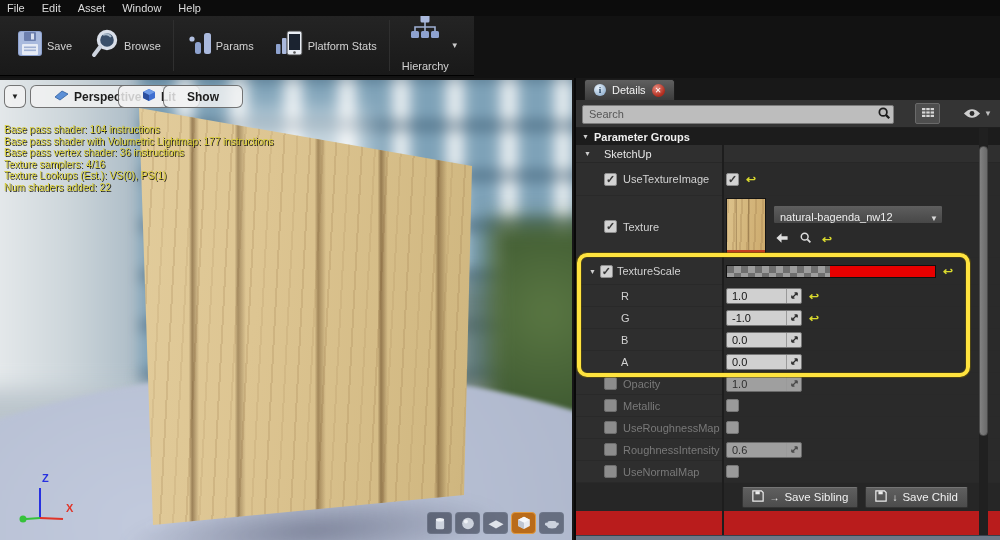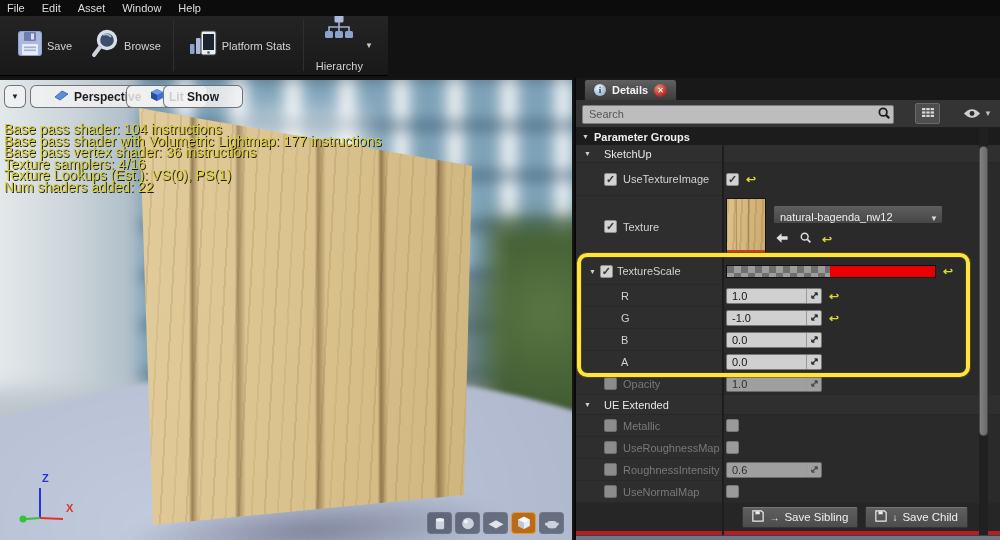--- a/index.html
+++ b/index.html
@@ -37,36 +37,36 @@
     clip-path:polygon(139px 28px,472px 86px,464px 415px,153px 445px);
     background:
       linear-gradient(90deg,rgba(60,45,25,0) 91%,rgba(60,45,25,.28) 100%),
       linear-gradient(90deg,rgba(101,72,38,0) 33%,rgba(101,72,38,.55) 33.6%,rgba(101,72,38,0) 34.8%),
       linear-gradient(90deg,rgba(90,62,30,0) 41%,rgba(90,62,30,.42) 41.6%,rgba(90,62,30,0) 43%),
       linear-gradient(90deg,rgba(110,80,42,0) 55%,rgba(110,80,42,.5) 55.6%,rgba(110,80,42,0) 57%),
       linear-gradient(90deg,rgba(96,66,32,0) 66%,rgba(96,66,32,.55) 66.6%,rgba(96,66,32,0) 67.8%),
       linear-gradient(90deg,rgba(96,66,32,0) 76%,rgba(96,66,32,.5) 76.6%,rgba(96,66,32,0) 78.2%),
       repeating-linear-gradient(93deg,rgba(150,115,68,.20) 0 2px,rgba(0,0,0,0) 2px 13px,rgba(150,115,68,.13) 13px 15px,rgba(0,0,0,0) 15px 26px),
       linear-gradient(97deg,#e7d3a5 0%,#ddc592 45%,#d0b780 80%,#c4a971 100%)}
-  .stats{position:absolute;left:4px;top:44px;z-index:6;font-size:14px;line-height:11.5px;color:#d6cc35;text-shadow:1px 1px 0 rgba(0,0,0,.85);white-space:nowrap}
+  .stats{position:absolute;left:4px;top:44px;z-index:6;font-size:10px;line-height:11.5px;color:#d6cc35;text-shadow:1px 1px 0 rgba(0,0,0,.85);white-space:nowrap}
   .vbtn{position:absolute;top:5px;height:23px;background:rgba(243,243,243,.82);border:1px solid rgba(50,50,50,.65);border-radius:6px;color:#1d1d1d;font-weight:bold;font-size:12px;display:flex;align-items:center;gap:5px;padding:0 23px;z-index:7}
   .vbtn-dd{left:4px;width:22px;justify-content:center;padding:0}
   .vbtn-dd .car{font-size:8px;color:#222}
   .axis{position:absolute;left:6px;bottom:8px;width:80px;height:58px;z-index:6}
   .axis .zlab{position:absolute;left:36px;top:-2px;color:#2731e0;font-size:11px;font-weight:bold}
   .axis .xlab{position:absolute;left:60px;top:28px;color:#e03428;font-size:11px;font-weight:bold}
   .shapebar{position:absolute;right:8px;bottom:6px;display:flex;gap:3px;z-index:7}
   .shape-btn{width:25px;height:22px;border-radius:4px;background:rgba(28,34,50,.5);border:1px solid rgba(120,130,150,.5);display:flex;align-items:center;justify-content:center}
   .shape-btn.active{background:#b96b1a;border-color:#e09a40}
 
   
   .details{position:absolute;left:574px;top:78px;width:426px;height:462px;background:#2b2b2b;border-left:2px solid #090909;display:flex;flex-direction:column}
   .tabbar{height:22px;background:#181818;display:flex;align-items:flex-end}
   .tab{margin-left:8px;height:21px;display:flex;align-items:center;gap:6px;padding:0 9px;background:linear-gradient(#606060,#3c3c3c);border-radius:3px 3px 0 0;border:1px solid #1c1c1c;border-bottom:none}
-  .tab .ttl{font-size:11px;font-weight:bold;color:#f2f2f2}
+  .tab .ttl{font-size:11px;font-weight:normal;color:#f2f2f2}
   .info-ic{width:12px;height:12px;border-radius:50%;background:radial-gradient(circle at 35% 30%,#e8f2fb,#9db8d4 70%);color:#23405e;font-size:9px;font-weight:bold;font-family:"Liberation Serif",serif;display:flex;align-items:center;justify-content:center}
   .close-ic{width:13px;height:13px;border-radius:50%;background:radial-gradient(circle at 35% 30%,#e98a7d,#b02a1c 70%);color:#fff;font-size:8px;display:flex;align-items:center;justify-content:center}
   .searchrow{height:28px;background:#343434;border-bottom:1px solid #1f1f1f;display:flex;align-items:center;padding:0 6px;gap:21px}
   .searchwrap{position:relative;flex:1;height:19px}
   .searchwrap input{width:100%;height:100%;background:#bdbdbd;border:1px solid #7c7c7c;border-radius:2px;font-size:11px;padding:0 20px 0 6px;color:#222;font-family:"Liberation Sans",sans-serif}
   .searchwrap input::placeholder{color:#565656}
   .sw-mag{position:absolute;right:3px;top:2px}
   .tool-sq{width:25px;height:21px;background:#4e4e4e;border:1px solid #6a6a6a;border-radius:2px;display:flex;align-items:center;justify-content:center}
   .eye-btn{display:flex;align-items:center;gap:3px;padding:0 2px}
   .eye-btn .car{color:#bdbdbd;font-size:8px}
@@ -79,21 +79,21 @@
   .pname{width:146px;display:flex;align-items:center;gap:6px;padding-left:28px;font-size:11px;color:#d2d2d2}
   .pname.grp{padding-left:13px;gap:4px}
   .pname.chan{padding-left:45px}
   .pval{flex:1;display:flex;align-items:center;gap:7px;padding-left:4px;background:#2a2a2a}
   .row-uti{height:33px}.row-tex{height:62px}.row-ts{height:27px}.row-ch{height:22px}.row-op{height:22px}.row-ue{height:22px}
   .dis .pname{color:#797979}
   .cb{width:13px;height:13px;border-radius:2px;background:#d2d2d2;border:1px solid #8f8f8f;display:flex;align-items:center;justify-content:center;font-size:11px;font-weight:bold;color:#383838;line-height:11px;flex:none}
   .cb.off{background:#8c8c8c;border-color:#6d6d6d;color:transparent}
   .cb.voff{background:#9a9a9a;border-color:#777;color:transparent}
   .reset{color:#d9d92e;font-size:12px;font-weight:bold;line-height:12px;transform:scaleY(.9)}
-  .spinbox{width:96px;height:16px;background:#d0d0d0;border:1px solid #767676;border-radius:2px;display:flex;align-items:stretch}
+  .spinbox{width:76px;height:16px;background:#d0d0d0;border:1px solid #767676;border-radius:2px;display:flex;align-items:stretch}
   .spinbox .num{flex:1;font-size:11px;color:#141414;padding-left:5px;line-height:14px}
   .spinbox .spin{width:15px;border-left:1px solid #9a9a9a;display:flex;align-items:center;justify-content:center}
   .spinbox.dis{background:#9f9f9f;border-color:#6a6a6a}
   .spinbox.dis .num{color:#2f2f2f}
   .swatch{width:210px;height:13px;border:1px solid #101010;display:flex}
   .swatch .checker{width:103px;background:repeating-conic-gradient(#9d9d9d 0 25%,#6f6f6f 0 50%) 0 0/14px 14px}
   .swatch .red{flex:1;background:#e80000}
   .thumb{width:40px;height:58px;border:1px solid #141414;margin:1px 0;flex:none;position:relative;
     background:
       linear-gradient(90deg,rgba(101,72,38,0) 22%,rgba(101,72,38,.5) 24%,rgba(101,72,38,0) 27%),
@@ -147,20 +147,30 @@
           <circle cx="17" cy="11" r="8.5" fill="#3a4f6a" stroke="#d9dfe9" stroke-width="3.4"></circle>
           <path d="M13 6 a6 6 0 0 1 8 2" stroke="#c5d4e4" stroke-width="2" fill="none" opacity=".8"></path>
           <line x1="10" y1="18" x2="4" y2="26" stroke="#cdd3de" stroke-width="4" stroke-linecap="round"></line>
         </svg>
       </span>
       <span class="lbl">Browse</span>
     </div>
     <div class="tb-sep"></div>
     <div class="tb-btn">
       <span>
+        <svg width="28" height="29" viewBox="0 0 28 29">
+          <circle cx="6" cy="10" r="2.6" fill="#b3c1e1"></circle>
+          <rect x="9" y="13" width="6" height="12" rx="2.5" fill="#8ea2cf"></rect>
+          <rect x="18" y="4" width="7" height="21" rx="2.5" fill="#aab9dd"></rect>
+        </svg>
+      </span>
+      <span class="lbl">Params</span>
+    </div>
+    <div class="tb-btn">
+      <span>
         <svg width="34" height="29" viewBox="0 0 34 29">
           <rect x="15" y="2" width="15" height="24" rx="2" fill="#e9edf4" stroke="#3c3c3c"></rect>
           <rect x="17" y="5" width="11" height="16" fill="#1b2330"></rect>
           <circle cx="22.5" cy="23.5" r="1.3" fill="#555"></circle>
           <rect x="4" y="15" width="4.5" height="10" rx="1" fill="#8ea2cf"></rect>
           <rect x="10" y="9" width="4.5" height="16" rx="1" fill="#aab9dd"></rect>
         </svg>
       </span>
       <span class="lbl">Platform Stats</span>
     </div>
@@ -206,21 +216,21 @@
     <span class="car">▼</span>
   </div>
   <div class="vbtn" style="left:30px">
     <span>
       <svg width="15" height="11" viewBox="0 0 15 11">
           <path d="M1 7 L8 1 L14 4 L6 10 Z" fill="#5b8fd6" stroke="#2f5fa0" stroke-width=".8"></path>
         </svg>
     </span>
     <span>Perspective</span>
   </div>
-  <div class="vbtn" style="left:126px">
+  <div class="vbtn" style="left:118px">
     <span>
       <svg width="14" height="14" viewBox="0 0 14 14">
         <path d="M7 1 L13 4 V10 L7 13 L1 10 V4 Z" fill="#3f6fd0"></path>
         <path d="M7 1 L13 4 L7 7 L1 4 Z" fill="#6d9ae6"></path>
         <path d="M7 7 V13 L1 10 V4 Z" fill="#2b4f9e"></path>
       </svg>
     </span>
     <span>Lit</span>
   </div>
   <div class="vbtn" style="left:163px">
@@ -463,24 +473,20 @@
           <span class="num">1.0</span>
           <span class="spin">
               <svg width="9" height="9" viewBox="0 0 10 10">
                 <path d="M2 8 L8 2 M2 8 H5 M2 8 V5 M8 2 H5 M8 2 V5" stroke="#4a4a4a" stroke-width="1.4" fill="none"></path>
               </svg>
             </span>
         </div>
       </div>
     </div>
 
-    <div class="subhdr" style="height:20px">
-      <span class="tri">▼</span>
-      <span>UE Extended</span>
-    </div>
 
     <div class="prow row-ue dis">
       <div class="pname">
         <span class="cb off">✓</span>
         <span>Metallic</span>
       </div>
       <div class="pval">
           <span class="cb voff">✓</span>
         </div>
     </div>

